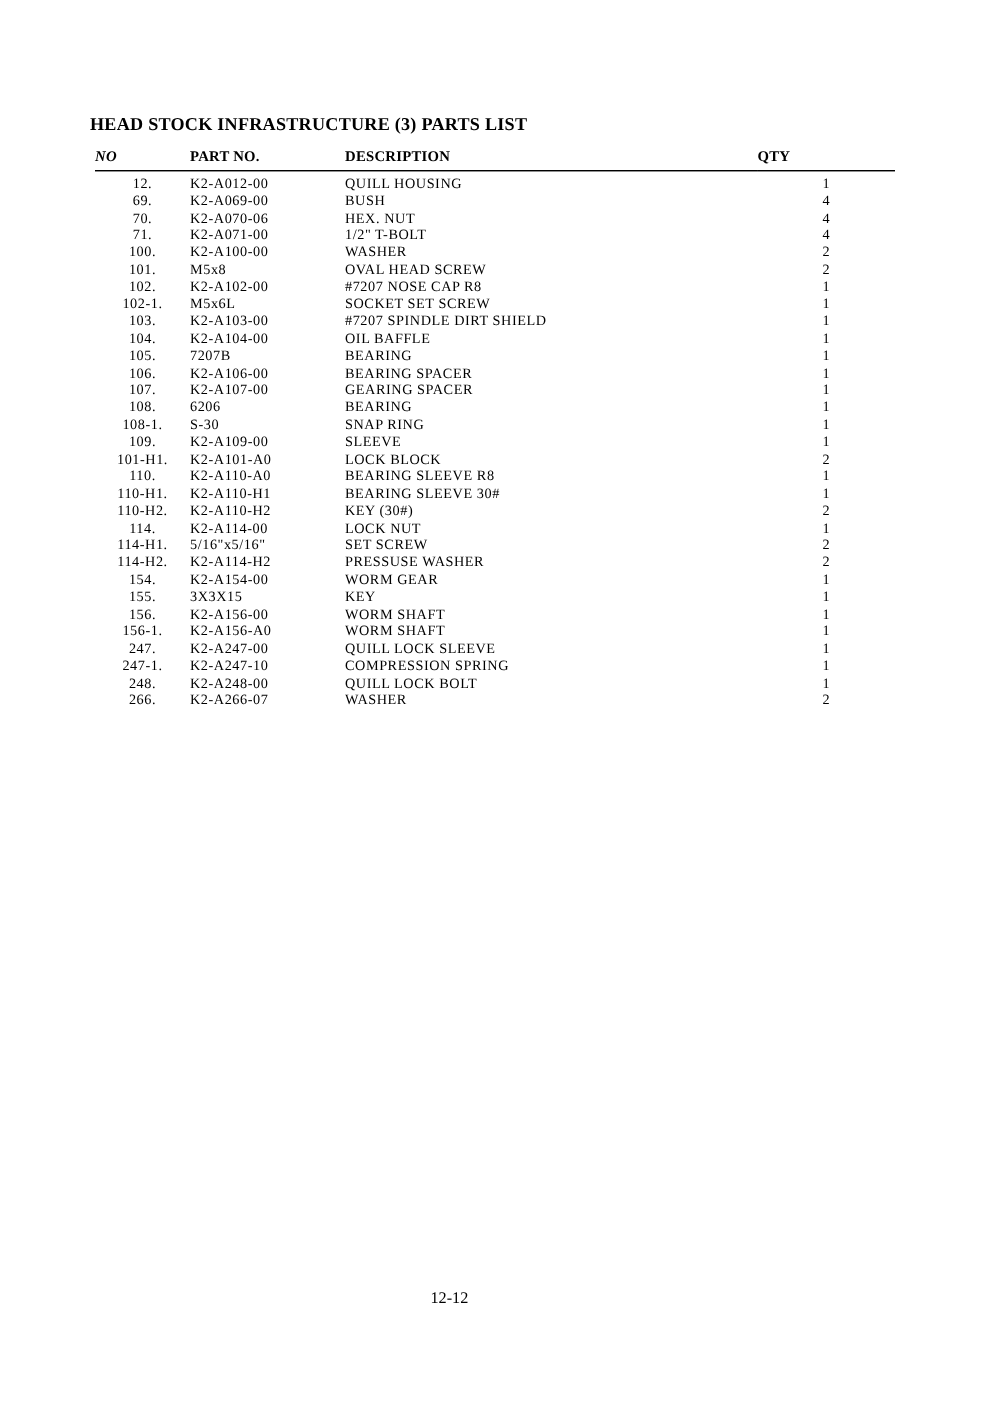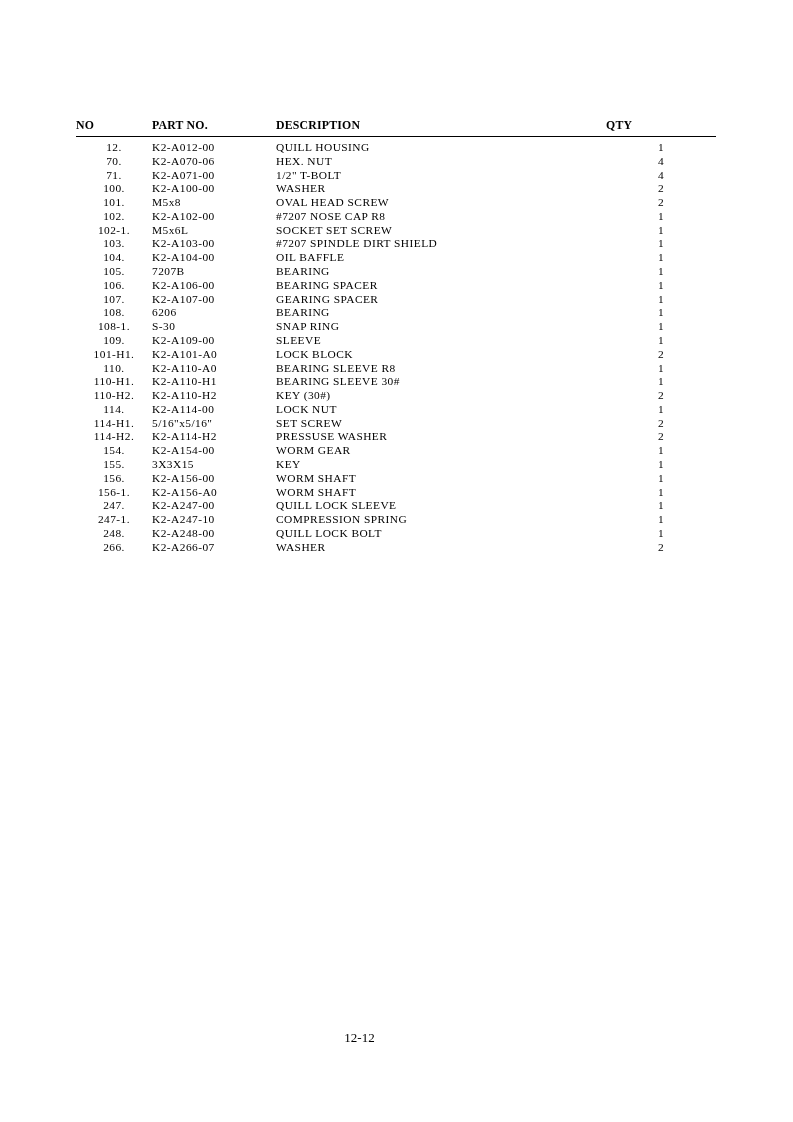--- a/index.html
+++ b/index.html
@@ -51,20 +51,21 @@
     text-align: left;
     letter-spacing: 0.2px;
   }
   th.col-no, td.col-no {
     width: 76px;
     text-align: center;
   }
   th.col-no {
     text-align: center;
     padding-left: 0;
+    font-style: italic;
   }
   th.col-part, td.col-part {
     width: 124px;
     padding-left: 80px;
   }
   th.col-desc, td.col-desc {
     width: 330px;
     padding-left: 122px;
   }
   th.col-qty, td.col-qty {
@@ -91,39 +92,46 @@
     text-align: center;
     font-size: 13px;
     font-family: "Liberation Serif", serif;
   }
 </style>
 </head>
 <body>
 
 <div class="page">
 
+  <div class="doc-title">HEAD STOCK INFRASTRUCTURE  (3) PARTS LIST</div>
 
   <div class="table-wrap">
     <table class="parts">
       <thead>
         <tr>
           <th class="col-no">NO</th>
           <th class="col-part">PART NO.</th>
           <th class="col-desc">DESCRIPTION</th>
           <th class="col-qty">QTY</th>
         </tr>
       </thead>
       <tbody id="parts-body">
           <tr>
             <td class="col-no">12.</td>
             <td class="col-part">K2-A012-00</td>
             <td class="col-desc">QUILL HOUSING</td>
             <td class="col-qty">1</td>
           </tr>
           <tr>
+            <td class="col-no">69.</td>
+            <td class="col-part">K2-A069-00</td>
+            <td class="col-desc">BUSH</td>
+            <td class="col-qty">4</td>
+          </tr>
+          <tr>
             <td class="col-no">70.</td>
             <td class="col-part">K2-A070-06</td>
             <td class="col-desc">HEX. NUT</td>
             <td class="col-qty">4</td>
           </tr>
           <tr>
             <td class="col-no">71.</td>
             <td class="col-part">K2-A071-00</td>
             <td class="col-desc">1/2" T-BOLT</td>
             <td class="col-qty">4</td>

